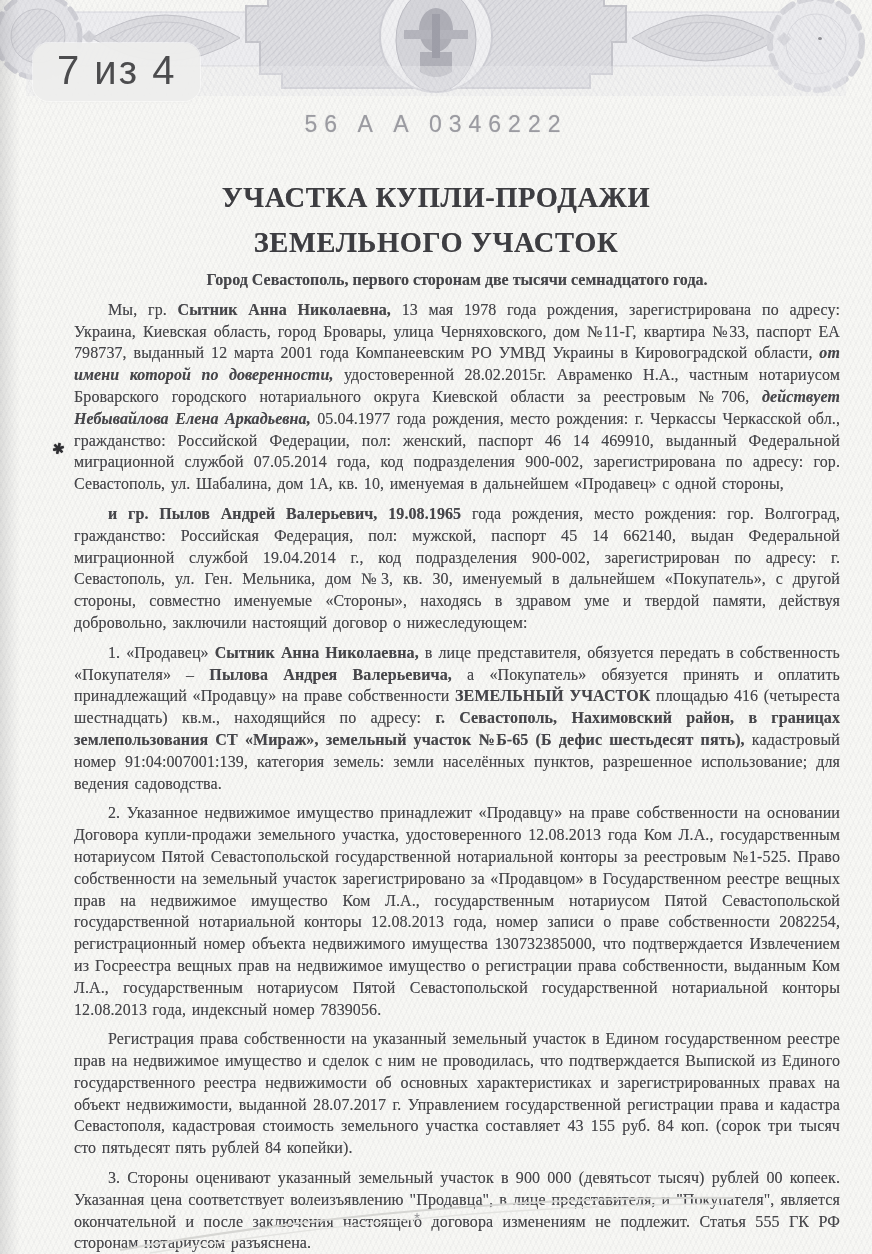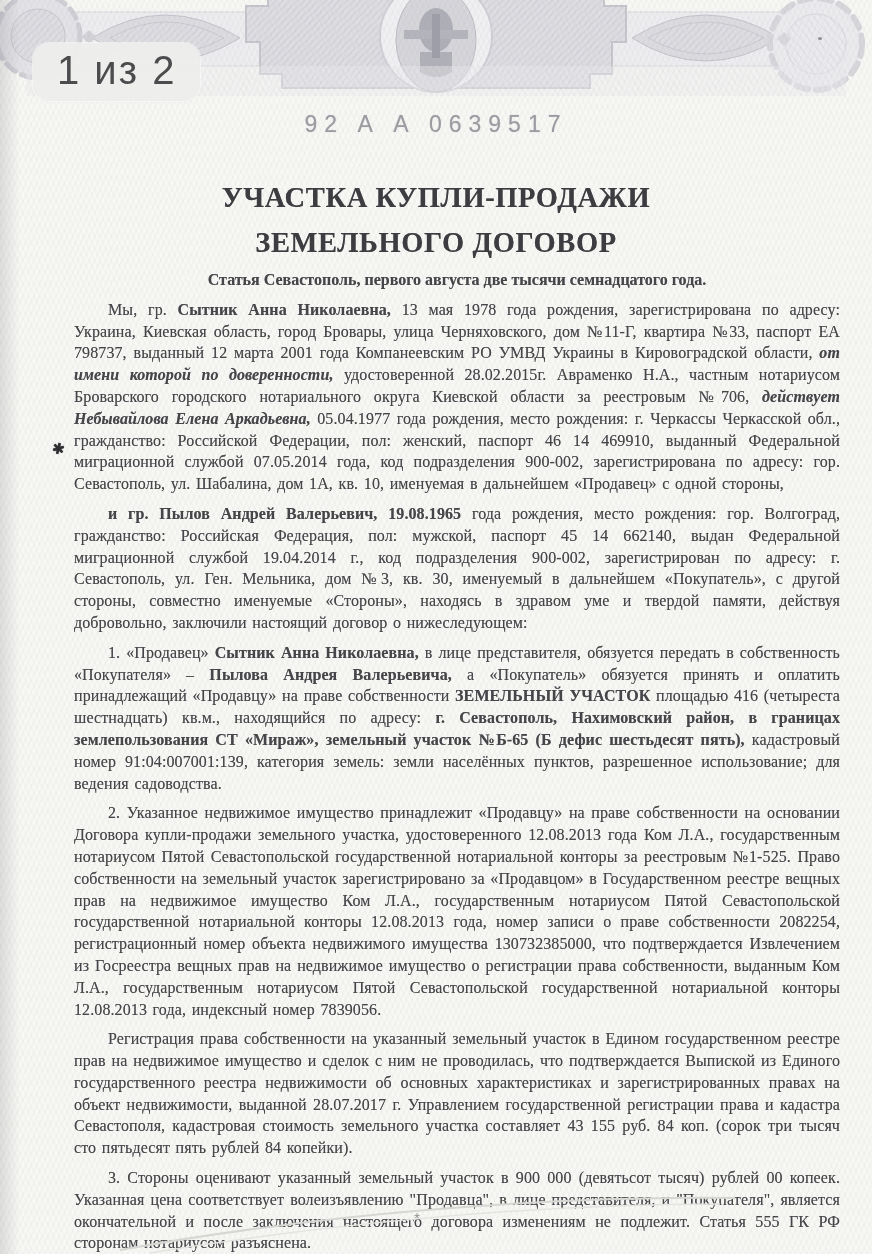--- a/index.html
+++ b/index.html
@@ -125,31 +125,31 @@
 
     <rect x="84" y="32" width="10" height="10" fill="#d2d2d7" transform="rotate(45 89 37)"></rect>
     <rect x="779" y="34" width="10" height="10" fill="#d8d8dd" transform="rotate(45 784 39)"></rect>
 
     <rect x="26" y="66" width="820" height="30" fill="url(#hatch2)" opacity="0.45"></rect>
   </svg>
 
   <div class="texture"></div>
   <div class="edge-shadow"></div>
 
-  <div class="badge">1 из 2</div>
+  <div class="badge">7 из 4</div>
 
-  <div class="serial">92 А А 0639517</div>
+  <div class="serial">56 А А 0346222</div>
 
   <div class="title">
     <div>УЧАСТКА КУПЛИ-ПРОДАЖИ</div>
-    <div>ЗЕМЕЛЬНОГО ДОГОВОР</div>
+    <div>ЗЕМЕЛЬНОГО УЧАСТОК</div>
   </div>
 
   <div class="body">
-    <p class="intro">Статья Севастополь, первого августа две тысячи семнадцатого года.</p>
+    <p class="intro">Город Севастополь, первого сторонам две тысячи семнадцатого года.</p>
 
   <p class="para"><span>Мы, гр. </span><span class="b">Сытник Анна Николаевна,</span><span> 13 мая 1978 года рождения, зарегистрирована по адресу: Украина, Киевская область, город Бровары, улица Черняховского, дом №11-Г, квартира №33, паспорт ЕА 798737, выданный 12 марта 2001 года Компанеевским РО УМВД Украины в Кировоградской области, </span><span class="b i">от имени которой по доверенности,</span><span> удостоверенной 28.02.2015г. Авраменко Н.А., частным нотариусом Броварского городского нотариального округа Киевской области за реестровым №706, </span><span class="b i">действует Небывайлова Елена Аркадьевна,</span><span> 05.04.1977 года рождения, место рождения: г. Черкассы Черкасской обл., гражданство: Российской Федерации, пол: женский, паспорт 46 14 469910, выданный Федеральной миграционной службой 07.05.2014 года, код подразделения 900-002, зарегистрирована по адресу: гор. Севастополь, ул. Шабалина, дом 1А, кв. 10, именуемая в дальнейшем «Продавец» с одной стороны,</span></p>
       <p class="para"><span class="b">и гр. Пылов Андрей Валерьевич, 19.08.1965</span><span> года рождения, место рождения: гор. Волгоград, гражданство: Российская Федерация, пол: мужской, паспорт 45 14 662140, выдан Федеральной миграционной службой 19.04.2014 г., код подразделения 900-002, зарегистрирован по адресу: г. Севастополь, ул. Ген. Мельника, дом №3, кв. 30, именуемый в дальнейшем «Покупатель», с другой стороны, совместно именуемые «Стороны», находясь в здравом уме и твердой памяти, действуя добровольно, заключили настоящий договор о нижеследующем:</span></p>
       <p class="para spaced"><span>1. «Продавец» </span><span class="b">Сытник Анна Николаевна,</span><span> в лице представителя, обязуется передать в собственность «Покупателя» – </span><span class="b">Пылова Андрея Валерьевича,</span><span> а «Покупатель» обязуется принять и оплатить принадлежащий «Продавцу» на праве собственности </span><span class="b">ЗЕМЕЛЬНЫЙ УЧАСТОК</span><span> площадью 416 (четыреста шестнадцать) кв.м., находящийся по адресу: </span><span class="b">г. Севастополь, Нахимовский район, в границах землепользования СТ «Мираж», земельный участок №Б-65 (Б дефис шестьдесят пять),</span><span> кадастровый номер 91:04:007001:139, категория земель: земли населённых пунктов, разрешенное использование; для ведения садоводства.</span></p>
       <p class="para spaced"><span>2. Указанное недвижимое имущество принадлежит «Продавцу» на праве собственности на основании Договора купли-продажи земельного участка, удостоверенного 12.08.2013 года Ком Л.А., государственным нотариусом Пятой Севастопольской государственной нотариальной конторы за реестровым №1-525. Право собственности на земельный участок зарегистрировано за «Продавцом» в Государственном реестре вещных прав на недвижимое имущество Ком Л.А., государственным нотариусом Пятой Севастопольской государственной нотариальной конторы 12.08.2013 года, номер записи о праве собственности 2082254, регистрационный номер объекта недвижимого имущества 130732385000, что подтверждается Извлечением из Госреестра вещных прав на недвижимое имущество о регистрации права собственности, выданным Ком Л.А., государственным нотариусом Пятой Севастопольской государственной нотариальной конторы 12.08.2013 года, индексный номер 7839056.</span></p>
       <p class="para"><span>Регистрация права собственности на указанный земельный участок в Едином государственном реестре прав на недвижимое имущество и сделок с ним не проводилась, что подтверждается Выпиской из Единого государственного реестра недвижимости об основных характеристиках и зарегистрированных правах на объект недвижимости, выданной 28.07.2017 г. Управлением государственной регистрации права и кадастра Севастополя, кадастровая стоимость земельного участка составляет 43 155 руб. 84 коп. (сорок три тысяч сто пятьдесят пять рублей 84 копейки).</span></p>
       <p class="para spaced"><span>3. Стороны оценивают указанный земельный участок в 900 000 (девятьсот тысяч) рублей 00 копеек. Указанная цена соответствует волеизъявлению "Продавца", в лице представителя, и "Покупателя", является окончательной и после заключения настоящего договора изменениям не подлежит. Статья 555 ГК РФ сторонам нотариусом разъяснена.</span></p>
     </div>
 
   <span class="ink-mark">✱</span>

